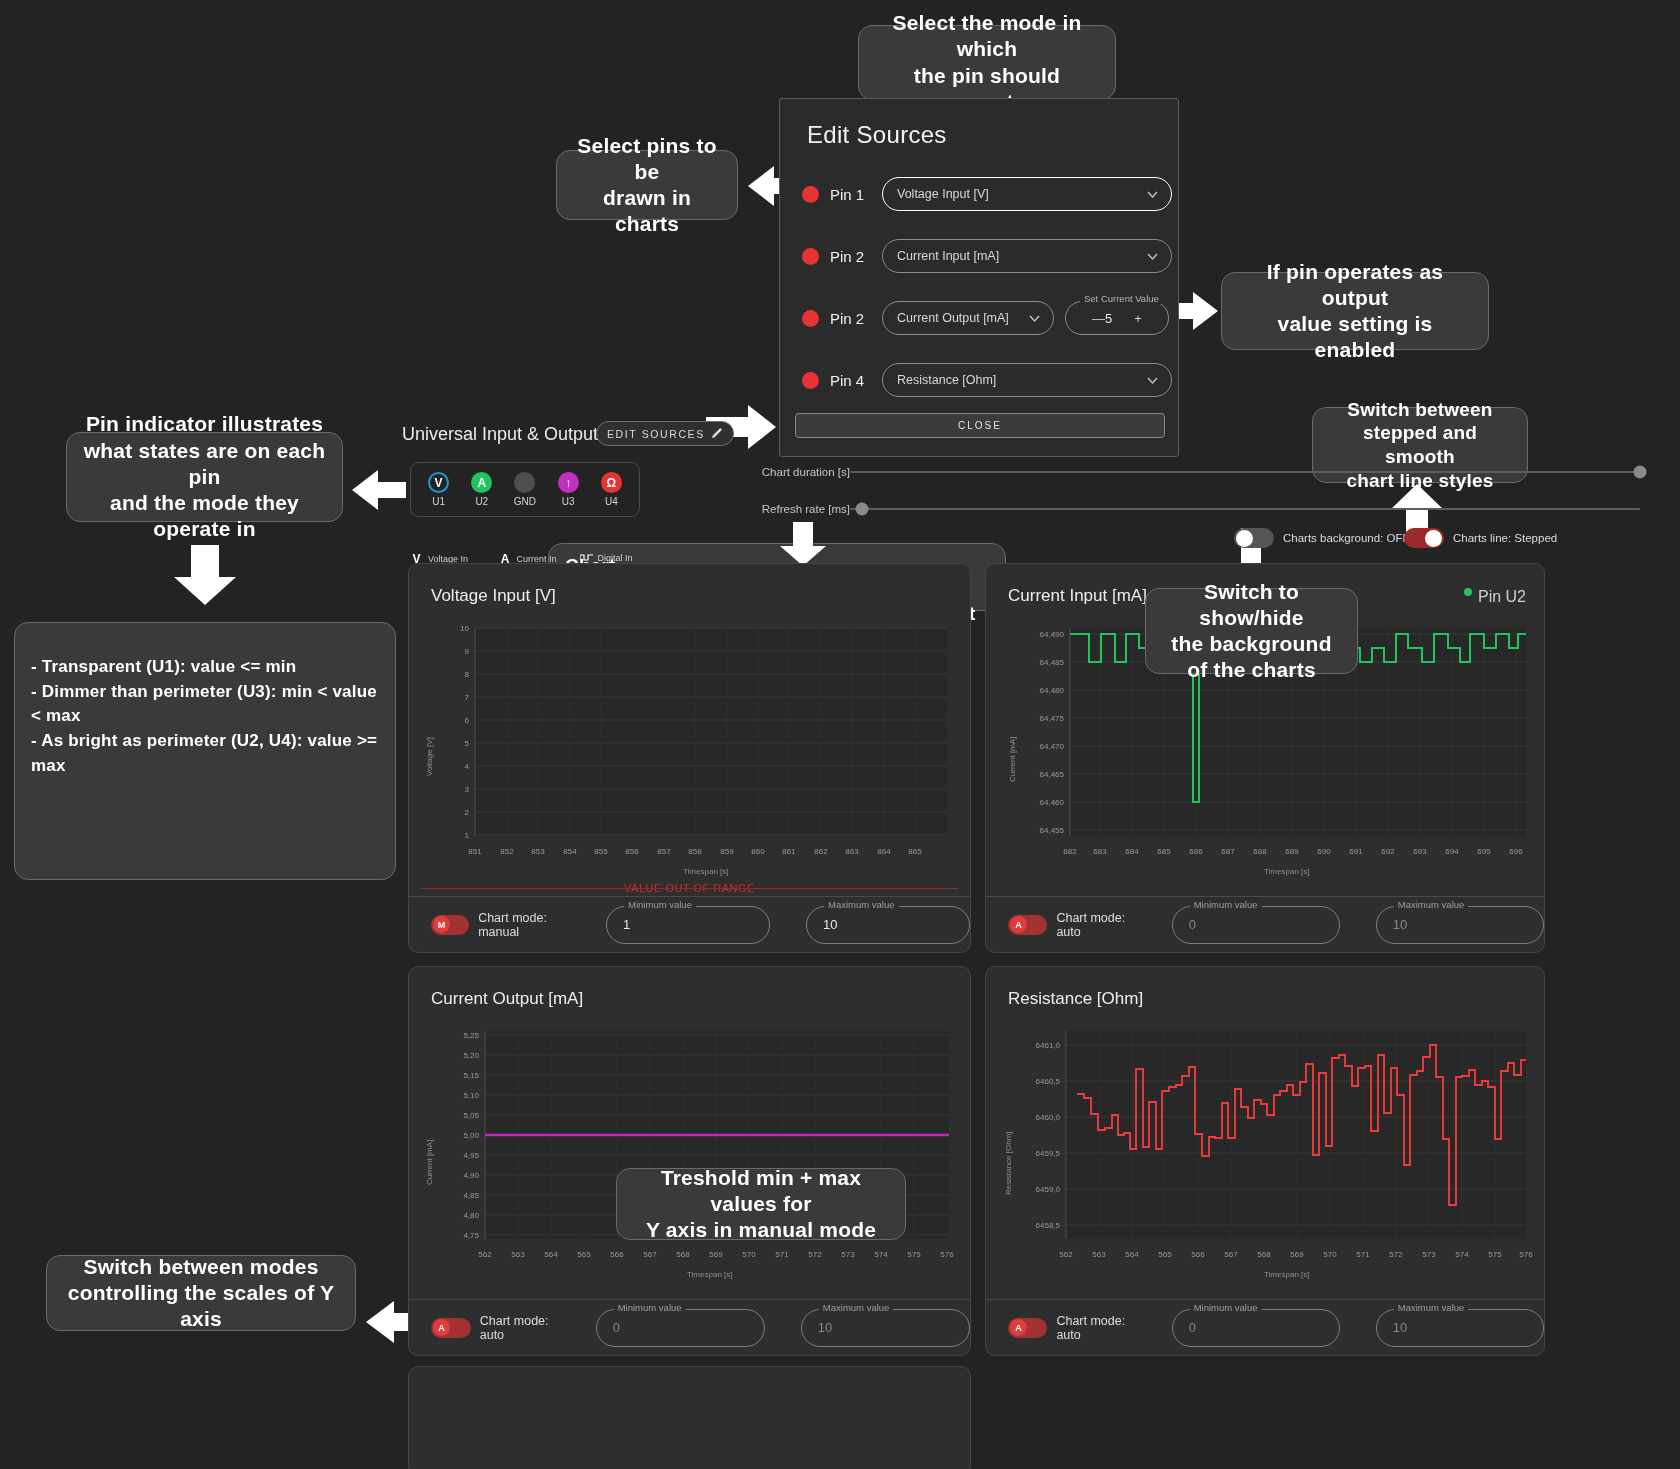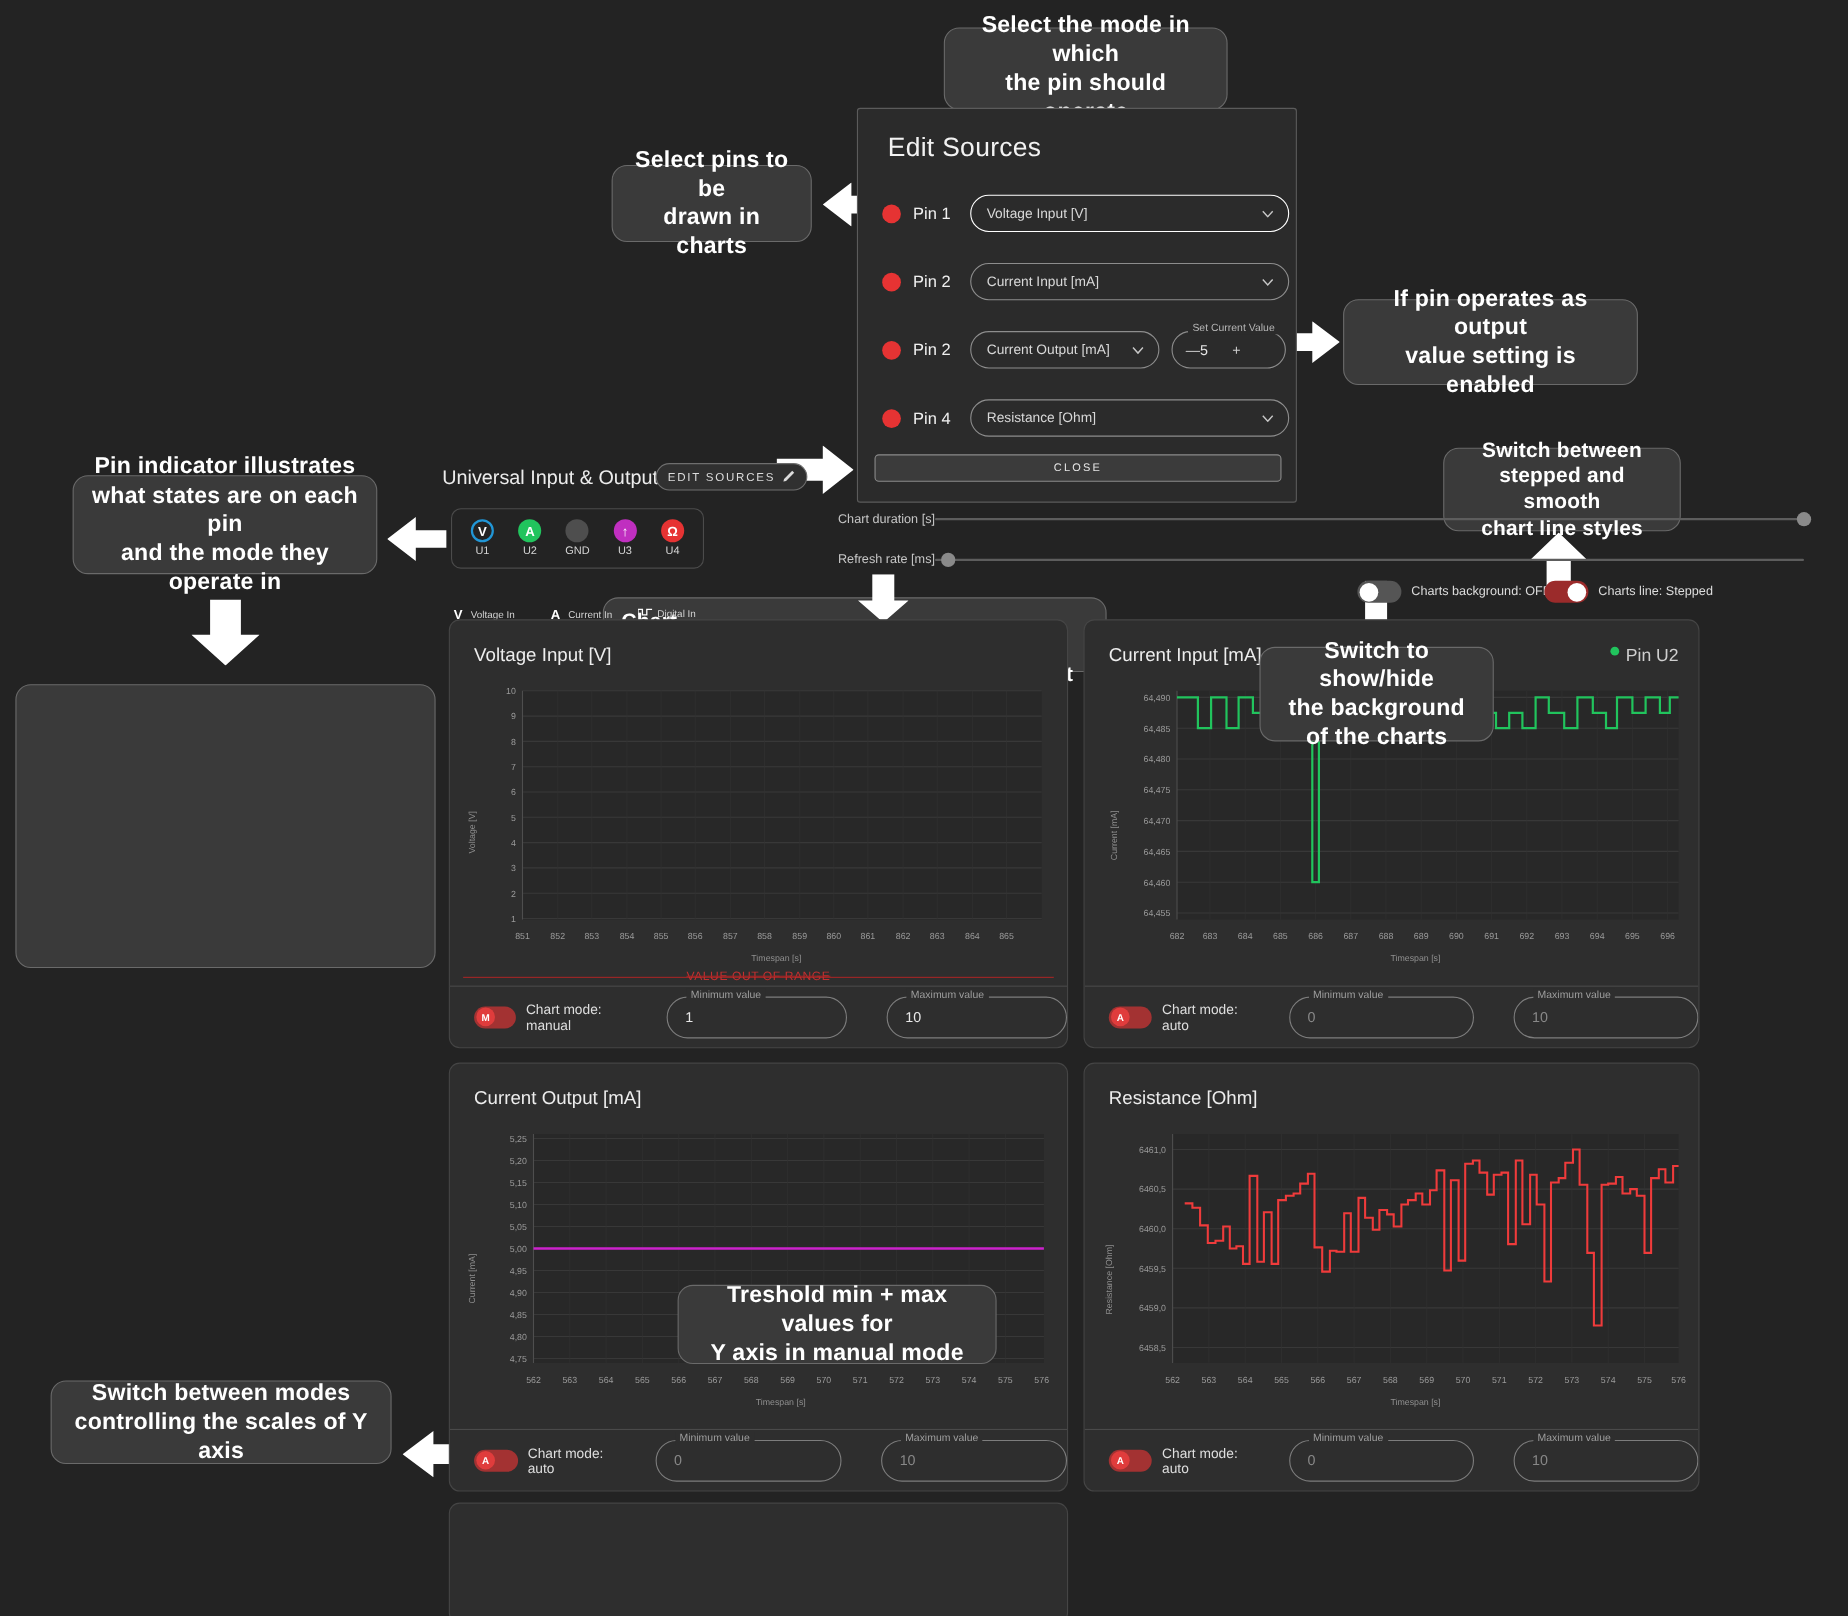--- a/index.html
+++ b/index.html
@@ -51,21 +51,21 @@
   .select {
     height: 34px; border: 1px solid #8d8d8d; border-radius: 17px;
     display: flex; align-items: center; padding: 0 14px;
     font-size: 12.5px; color: #d8d8d8; position: relative;
     background: transparent;
   }
   .select.focused { border-color: #ffffff; }
   .chev { position: absolute; right: 13px; top: 50%; transform: translateY(-50%); }
   .numbox {
     height: 34px; width: 104px; border: 1px solid #8d8d8d; border-radius: 17px;
-    display: flex; align-items: center; justify-content: flex-start;
+    display: flex; align-items: center; justify-content: center;
     padding: 0 12px; font-size: 13px; color: #e5e5e5; position: relative;
   }
   .numbox .flabel {
     position: absolute; top: -9px; left: 14px; font-size: 9.5px;
     color: #b5b5b5; background: #2b2b2b; padding: 0 4px; white-space: nowrap;
   }
   .close-btn {
     position: absolute; left: 15px; top: 314px; width: 370px; height: 25px;
     border: 1px solid #8a8a8a; border-radius: 4px; background: #3b3b3b;
     color: #e6e6e6; font-size: 10px; letter-spacing: 2px;
@@ -197,20 +197,23 @@
 chart line styles</span>
 </div>
 
 <div class="callout" style="left:66px; top:432px; width:277px; height:90px; display:flex; align-items:center; justify-content:center;">
   <span style="white-space:pre-line">Pin indicator illustrates
 what states are on each pin
 and the mode they operate in</span>
 </div>
 
 <div class="callout" style="left:14px; top:622px; width:382px; height:258px; padding:18px 16px;">
+  <div class="lefty" style="white-space:pre-line; font-size:17px; text-align:left; margin-top:14px; line-height:1.45;">- Transparent (U1): value &lt;= min
+- Dimmer than perimeter (U3): min &lt; value &lt; max
+- As bright as perimeter (U2, U4): value &gt;= max</div>
 </div>
 
 <div class="callout" style="left:548px; top:543px; width:458px; height:68px; padding:10px 16px; text-align:left;">
   <table style="font-size:19px; font-weight:bold; border-collapse:collapse;">
     <tbody>
         <tr>
       <td style="padding-right:18px;">Chart duration:</td>
       <td>x-axis length [s]</td>
     </tr>
     <tr>

